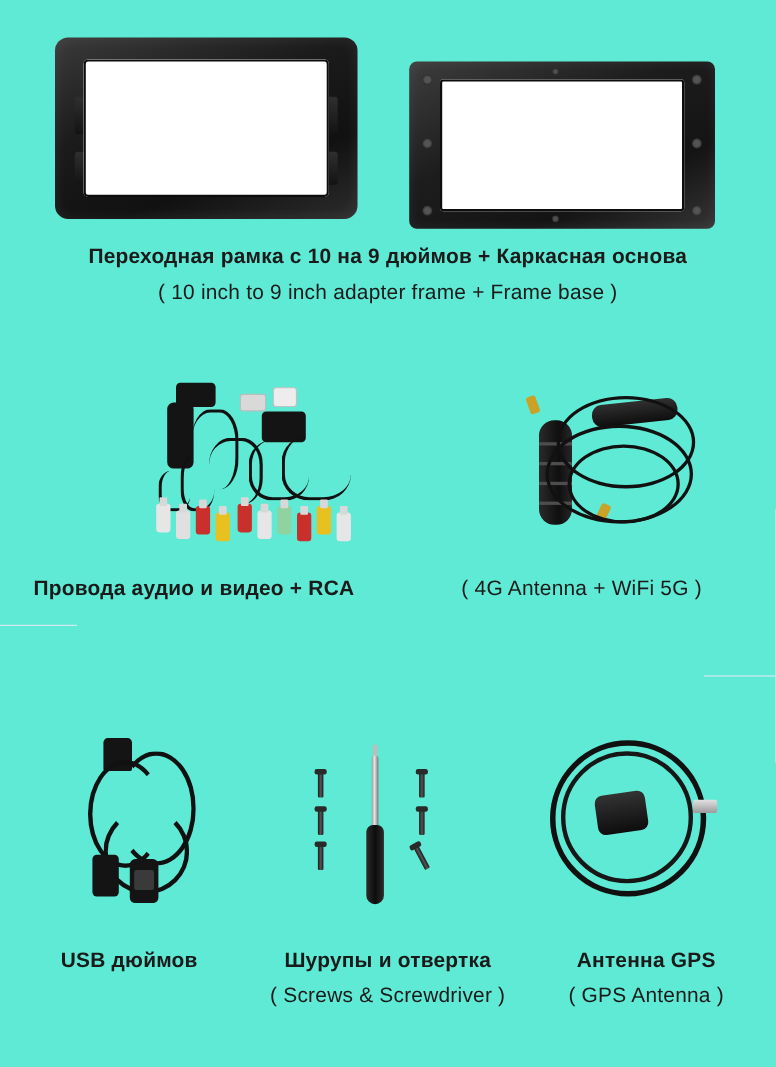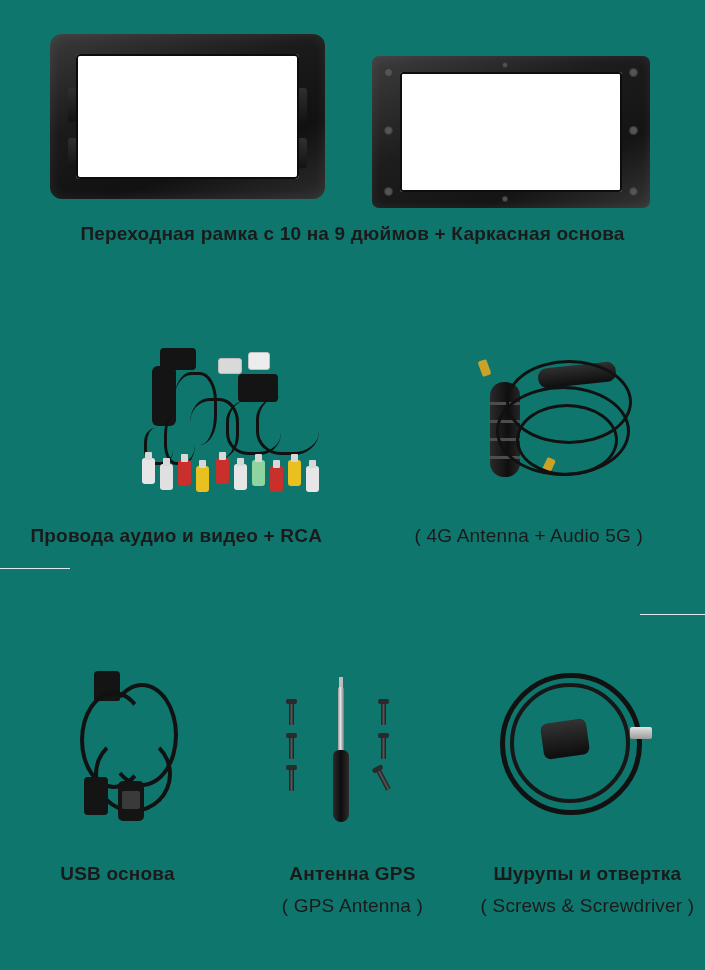--- a/index.html
+++ b/index.html
@@ -12,21 +12,21 @@
     height: 970px;
     font-family: "Liberation Sans", sans-serif;
     color: #111111;
     overflow: hidden;
     position: relative;
   }
   .page {
     width: 705px;
     height: 970px;
     position: relative;
-    background: #0f766e;
+    background: #5eead4;
   }
 
   
   .cap-ru {
     font-size: 19px;
     font-weight: bold;
     letter-spacing: 0.2px;
     color: #1a1a1a;
     text-align: center;
     line-height: 1.25;
@@ -343,20 +343,21 @@
       <div class="fb-dot d4"></div>
       <div class="fb-dot d5"></div>
       <div class="fb-dot d6"></div>
       <div class="fb-dot d7"></div>
       <div class="fb-dot d8"></div>
     </div>
   </div>
 
   <div class="row1-caps">
     <div class="cap-ru">Переходная рамка с 10 на 9 дюймов + Каркасная основа</div>
+    <div class="cap-en">( 10 inch to 9 inch adapter frame + Frame base )</div>
   </div>
 
   <div class="row2">
 
     <div class="harness">
 
       <div class="hx-box" style="left:30px; top:8px; width:36px; height:22px; border-radius:4px;"></div>
       <div class="hx-box" style="left:22px; top:26px; width:24px; height:60px; border-radius:6px;"></div>
       <div class="hx-box" style="left:88px; top:18px; width:22px; height:14px; background:#d9d9d9; border:1px solid #bdbdbd;"></div>
       <div class="hx-box" style="left:118px; top:12px; width:20px; height:16px; background:#ededed; border:1px solid #c2c2c2;"></div>
@@ -415,21 +416,21 @@
       <div class="ant-cable" style="left:26px; top:46px; width:128px; height:84px;"></div>
       <div class="ant-cable" style="left:46px; top:64px; width:96px; height:66px;"></div>
     </div>
   </div>
 
   <div class="row2-caps">
     <div class="r2c">
       <div class="cap-ru">Провода аудио и видео + RCA</div>
     </div>
     <div class="r2c">
-      <div class="cap-en">( 4G Antenna + Audio 5G )</div>
+      <div class="cap-en">( 4G Antenna + WiFi 5G )</div>
     </div>
   </div>
 
   <div class="row3">
 
     <div class="usb">
       <div class="usb-head" style="left:34px; top:6px; width:26px; height:30px; border-radius:4px 4px 2px 2px;"></div>
       <div class="usb-cable" style="left:20px; top:26px; width:60px; height:90px; border-right-color:transparent;"></div>
       <div class="usb-cable" style="left:46px; top:18px; width:64px; height:96px; border-left-color:transparent;"></div>
       <div class="usb-cable" style="left:34px; top:70px; width:70px; height:70px; border-top-color:transparent;"></div>
@@ -453,25 +454,25 @@
     <div class="gps">
       <div class="gps-coil"></div>
       <div class="gps-coil2"></div>
       <div class="gps-puck"></div>
       <div class="gps-conn"></div>
     </div>
   </div>
 
   <div class="row3-caps">
     <div class="r3c">
-      <div class="cap-ru">USB основа</div>
+      <div class="cap-ru">USB дюймов</div>
+    </div>
+    <div class="r3c">
+      <div class="cap-ru">Шурупы и отвертка</div>
+      <div class="cap-en">( Screws &amp; Screwdriver )</div>
     </div>
     <div class="r3c">
       <div class="cap-ru">Антенна GPS</div>
       <div class="cap-en">( GPS Antenna )</div>
     </div>
-    <div class="r3c">
-      <div class="cap-ru">Шурупы и отвертка</div>
-      <div class="cap-en">( Screws &amp; Screwdriver )</div>
-    </div>
   </div>
 
 </div>
 
 </body></html>

